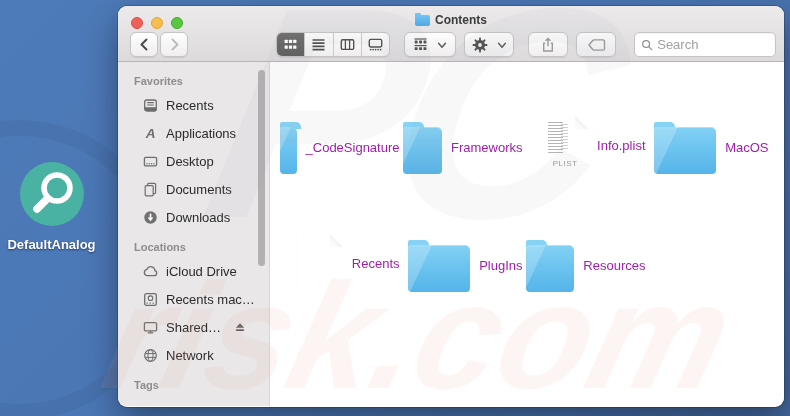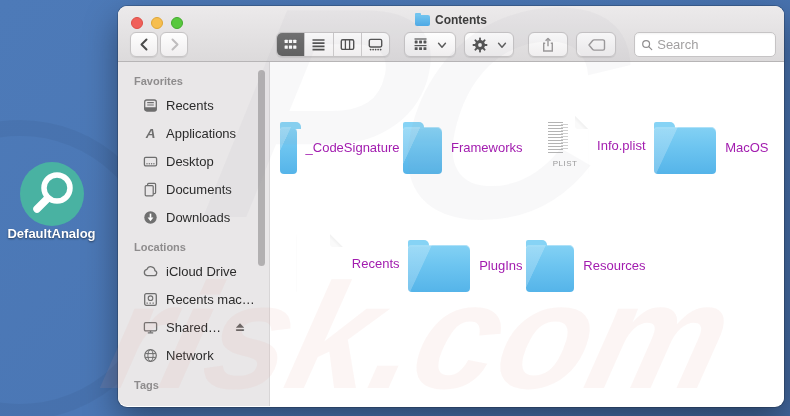--- a/index.html
+++ b/index.html
@@ -15,21 +15,21 @@
   .wm-top { position:absolute; left:220px; top:-60px; font-size:300px; font-weight:bold;
     font-style:italic; color:rgba(160,160,175,.07); transform:skewX(-12deg);
     pointer-events:none; z-index:50; letter-spacing:-20px; }
   .wm-bottom { position:absolute; left:110px; top:250px; font-size:150px; font-weight:bold;
     font-style:italic; color:rgba(225,160,150,.10); transform:skewX(-14deg);
     pointer-events:none; z-index:50; white-space:nowrap; }
   
   .desk-icon { position:absolute; left:4px; top:162px; width:95px; text-align:center; }
   .di-circle { width:64px; height:64px; border-radius:50%; background:#49b2a2; margin:0 auto;
     display:flex; align-items:center; justify-content:center; }
-  .di-label { color:#fff; font-size:13px; font-weight:bold;
+  .di-label { margin-top:11px; color:#fff; font-size:13px; font-weight:bold;
     text-shadow:0 1px 2px rgba(0,0,0,.5); }
   
   .window { position:absolute; left:118px; top:6px; width:666px; height:401px;
     border-radius:9px; box-shadow:0 14px 34px rgba(0,0,0,.38), 0 0 0 1px rgba(0,0,0,.18);
     background:#fff; }
   .header { height:56px; background:linear-gradient(#eceaeb,#dcdadb);
     border-bottom:1px solid #b7b5b6; border-radius:9px 9px 0 0; position:relative; }
   .lights { position:absolute; left:13px; top:11px; display:flex; gap:8px; }
   .light { width:12px; height:12px; border-radius:50%; }
   .light.red { background:#f0605a; border:.5px solid #dd4f46; }

